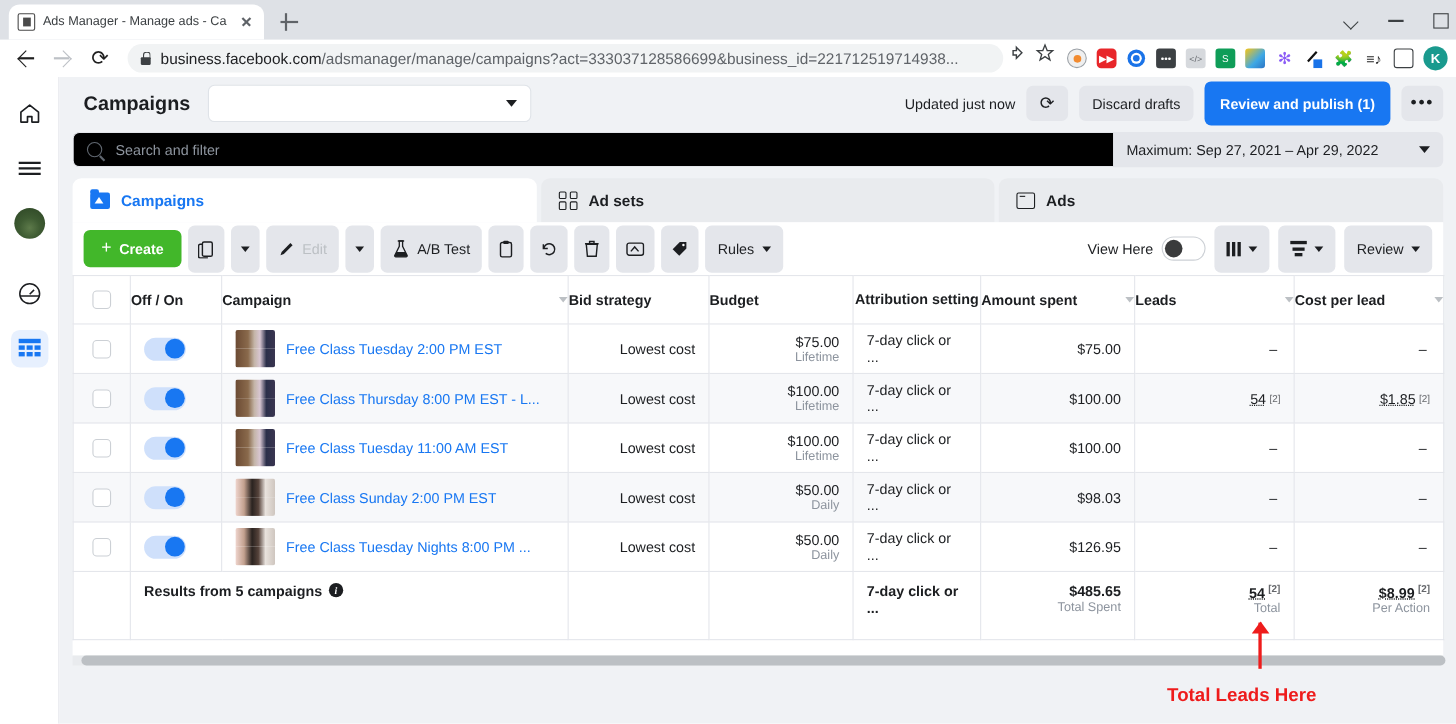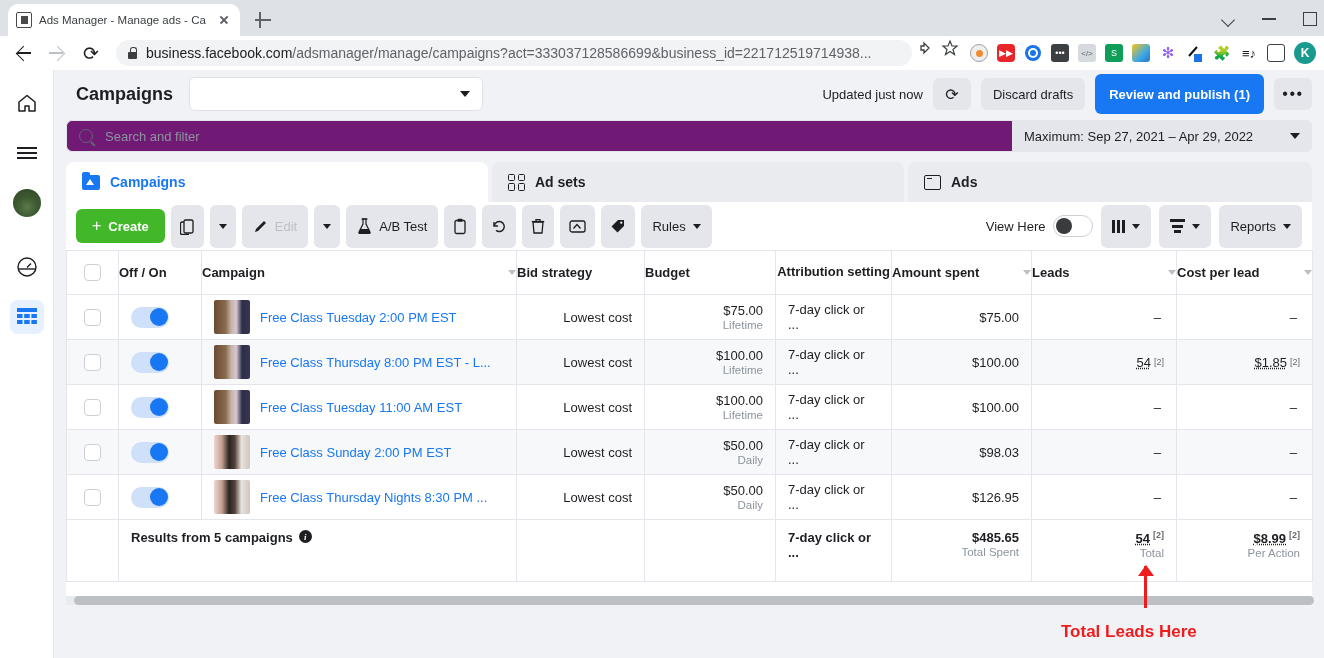--- a/index.html
+++ b/index.html
@@ -107,21 +107,21 @@
   .hdr-right { margin-left:auto; display:flex; align-items:center; gap:10px; }
   .updated { font-size:13px; color:#1c1e21; }
   .sqbtn { height:32px; min-width:32px; background:#e4e6eb; border-radius:6px; display:flex;
            align-items:center; justify-content:center; font-size:13px; color:#1c1e21; padding:0 12px; }
   .sqbtn.icon { padding:0; width:38px; font-size:16px; }
   .btn-blue { height:40px; background:#1877f2; color:#fff; font-size:13px; font-weight:bold;
               border-radius:6px; display:flex; align-items:center; padding:0 14px; }
   .dots { letter-spacing:1.5px; font-size:16px; line-height:1; }
 
   .searchrow { display:flex; align-items:center; padding:0 12px; gap:0; height:36px; }
-  .searchbox { flex:1 1 auto; height:32px; background:#701a75; border-radius:6px 0 0 6px;
+  .searchbox { flex:1 1 auto; height:32px; background:#000000; border-radius:6px 0 0 6px;
      display:flex; align-items:center; padding:0 12px; gap:12px; border:1px solid #e4e6eb; border-right:none;}
   .mag { width:14px;height:14px;border:1.7px solid #606770;border-radius:50%; position:relative; flex:0 0 14px;}
   .mag:after { content:""; position:absolute; right:-4px; bottom:-3px; width:6px;height:1.7px;
       background:#606770; transform:rotate(45deg); }
   .search-ph { font-size:13px; color:#8d949e; }
   .daterange { width:300px; height:32px; background:#e4e6eb; border-radius:0 6px 6px 0;
       display:flex; align-items:center; justify-content:space-between; padding:0 12px; font-size:13px; }
 
   
   .tabsrow { display:flex; padding:0 12px; gap:4px; margin-top:8px; }
@@ -436,21 +436,21 @@
         </span>
         <span class="tb">
           <span class="rows-ic">
               <b style="width:15px"></b>
               <b style="width:11px"></b>
               <b style="width:7px"></b>
             </span>
           <span class="caret sm"></span>
         </span>
         <span class="tb">
-          <span>Reports</span>
+          <span>Review</span>
           <span class="caret sm"></span>
         </span>
       </div>
     </div>
 
     <table class="grid">
       <colgroup>
         <col style="width:52px">
           <col style="width:83px">
           <col style="width:315px">
@@ -739,21 +739,21 @@
               <div class="cell">
                 <span class="tgl"></span>
               </div>
             </td>
             <td>
               <div class="cell">
                 <span class="thumb b">
                   <span class="half"></span>
                   <span class="half"></span>
                 </span>
-                <a class="camp-link">Free Class Thursday Nights 8:30 PM ...</a>
+                <a class="camp-link">Free Class Tuesday Nights 8:00 PM ...</a>
               </div>
             </td>
             <td>
               <div class="cell right">
                 <span>Lowest cost</span>
               </div>
             </td>
             <td>
               <div class="cell col">
                 <span>$50.00</span>

